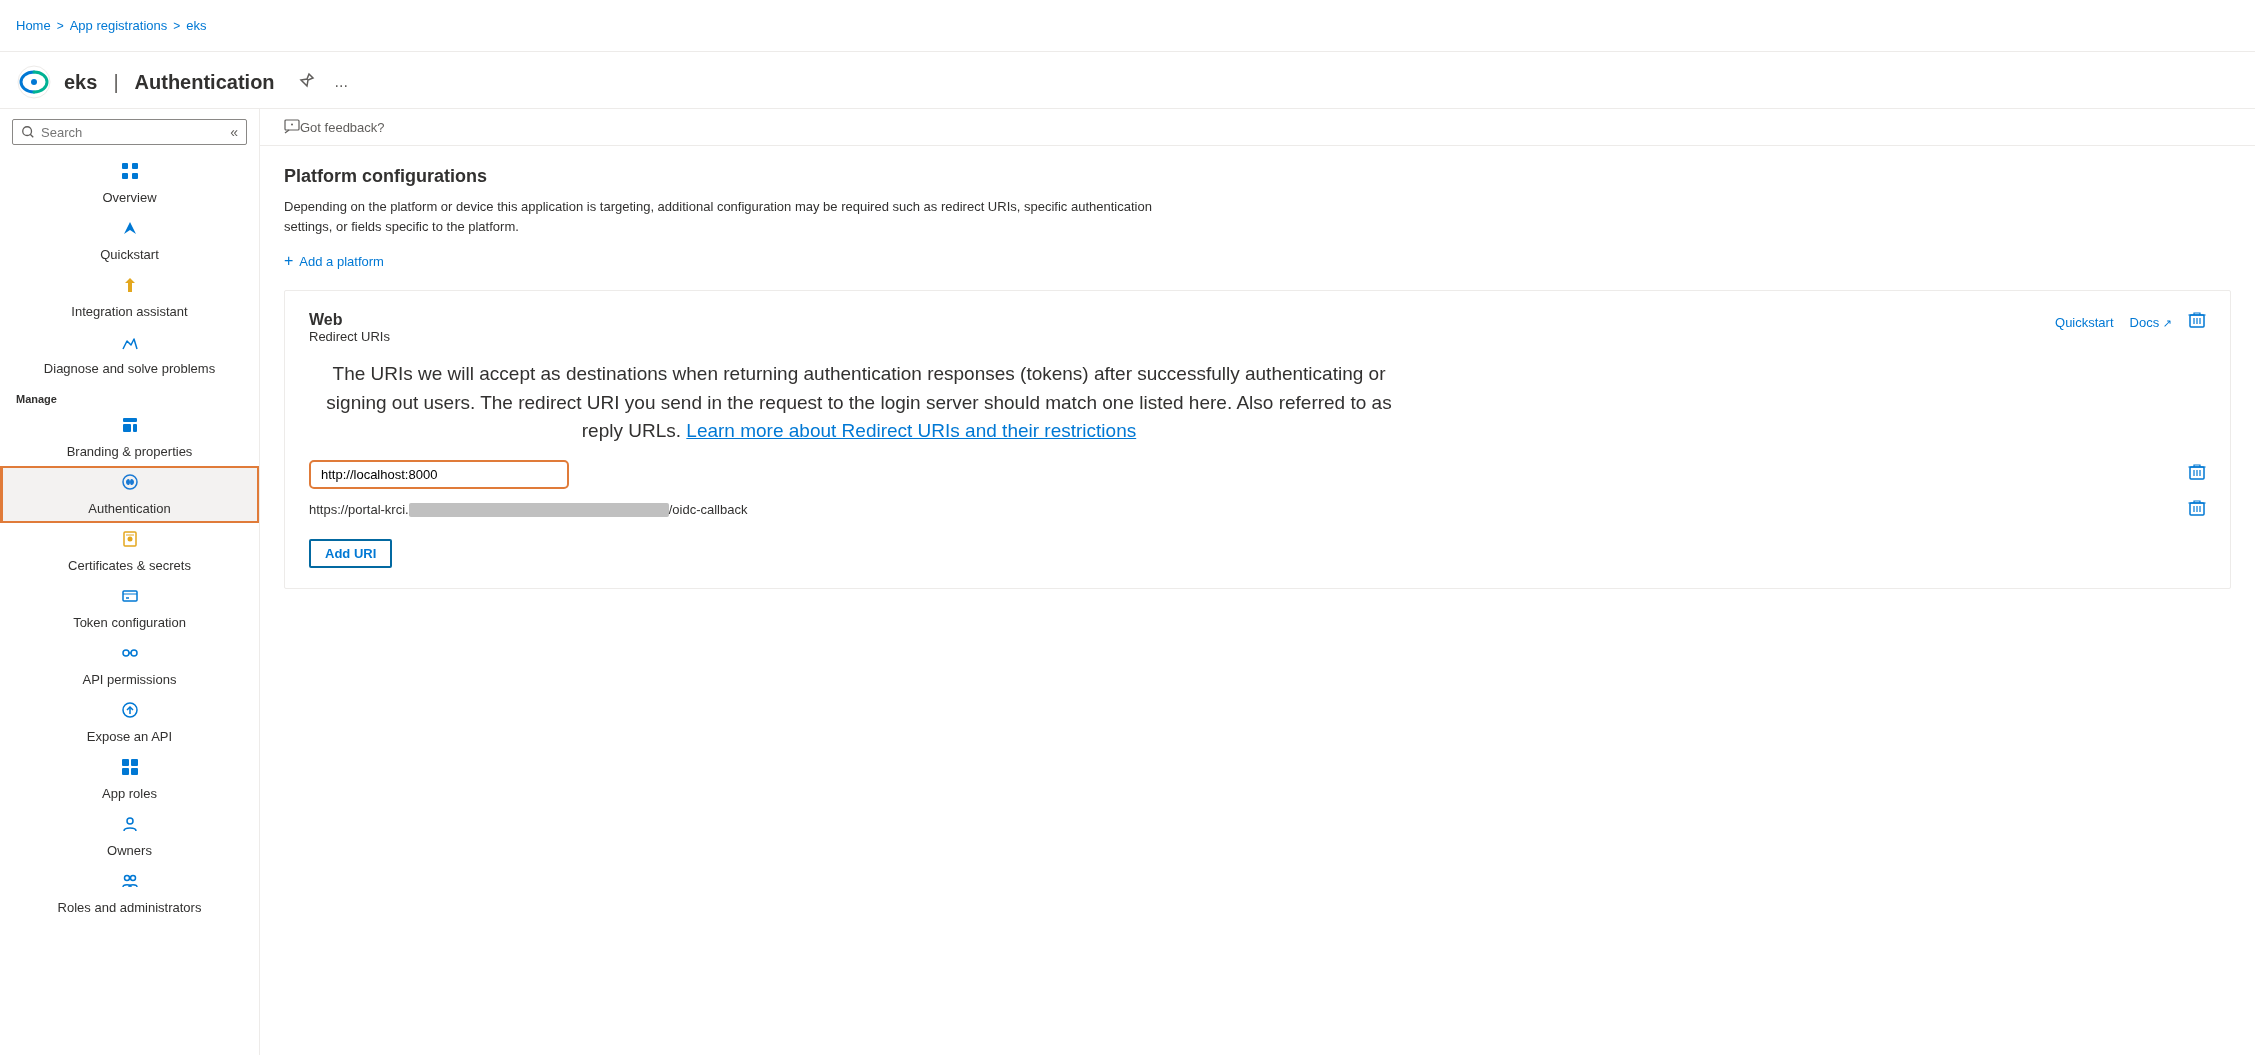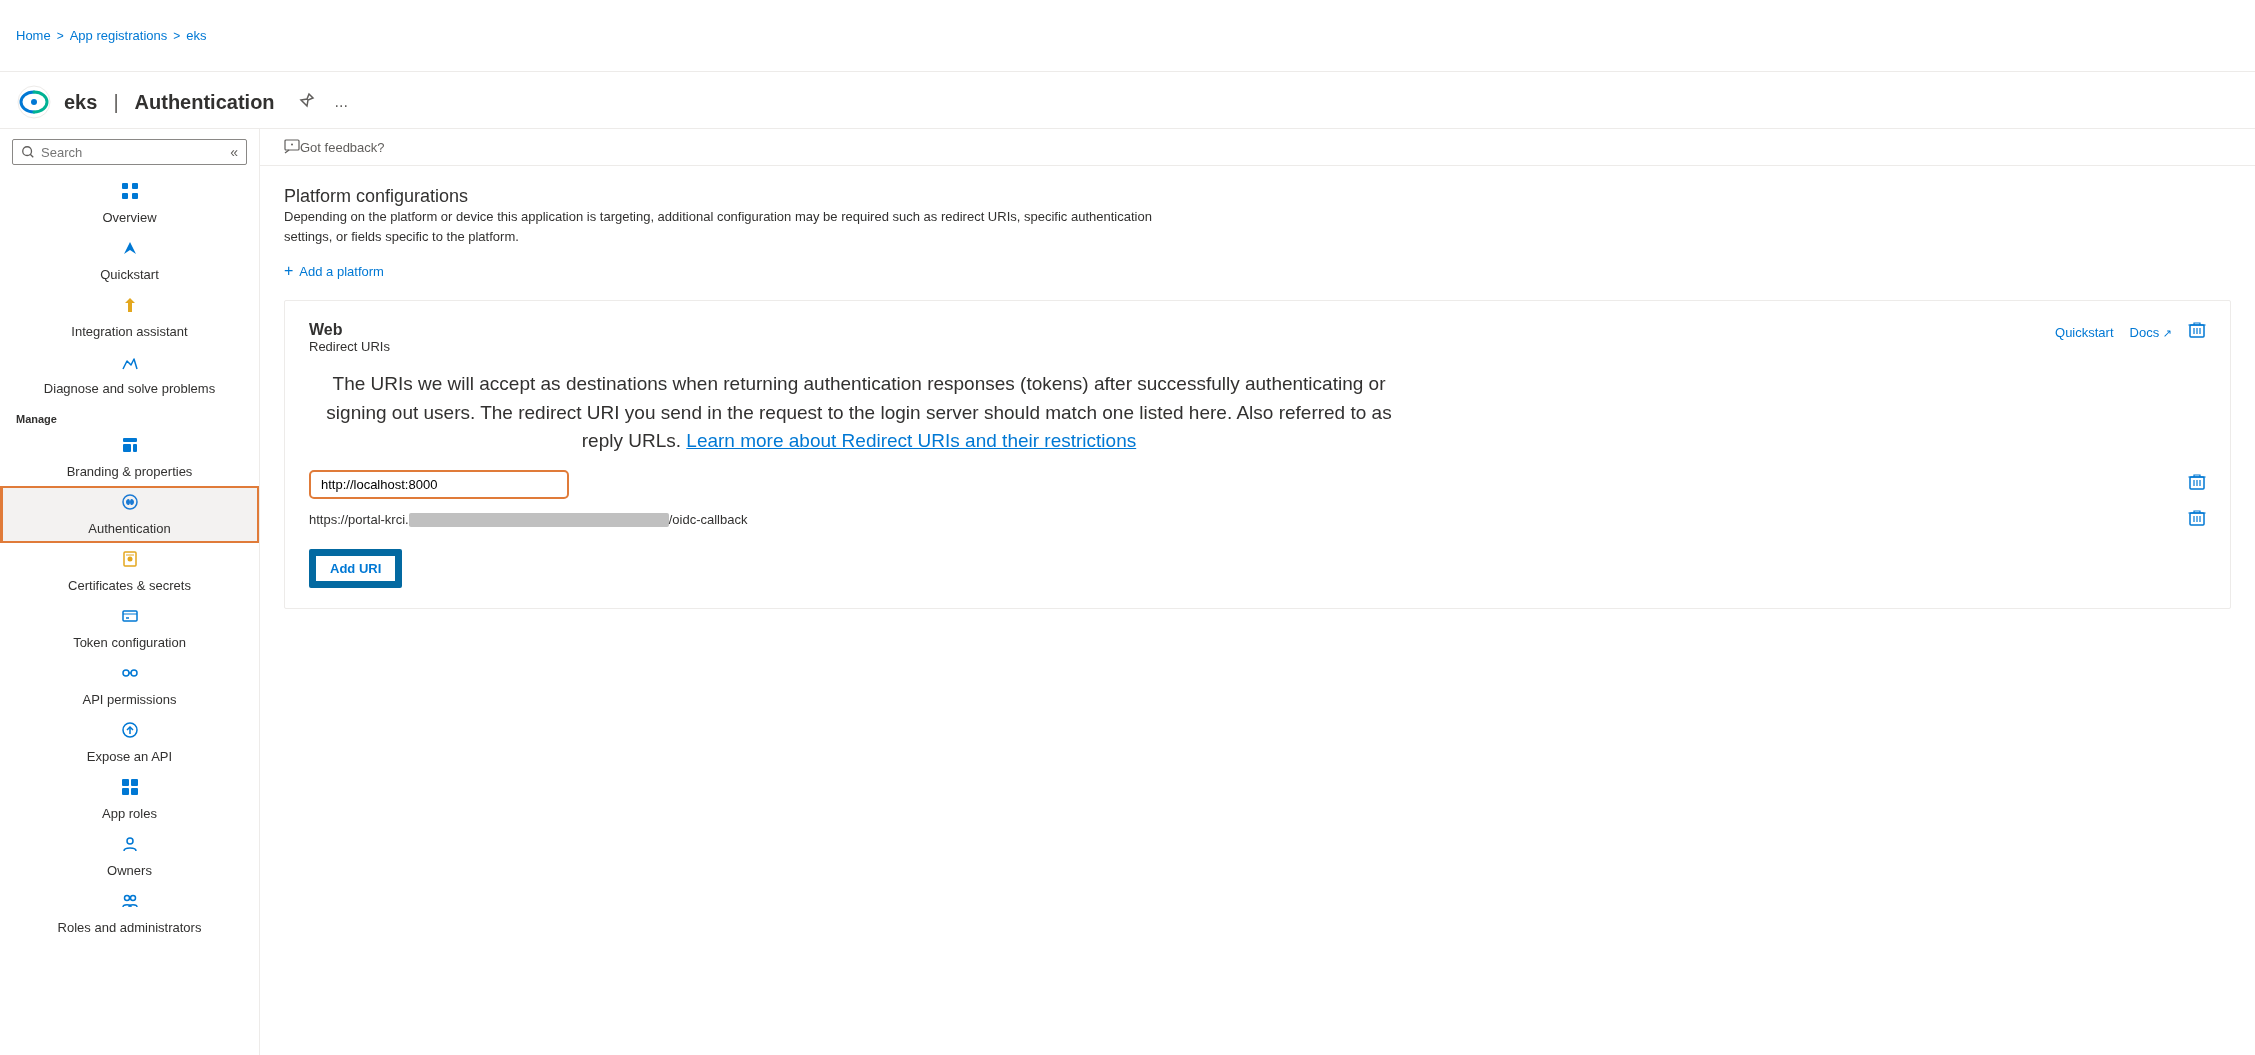--- a/index.html
+++ b/index.html
@@ -1,19 +1,19 @@
 <!DOCTYPE html>
 <html><head>
   <meta charset="utf-8">
   <style>
     * { box-sizing: border-box; margin: 0; padding: 0; }
     body { font-family: 'Segoe UI', Arial, sans-serif; font-size: 14px; color: #323130; background: #fff; display: flex; flex-direction: column; height: 100vh; overflow: hidden; }
 
     
-    .breadcrumb { display: flex; align-items: center; gap: 6px; padding: 28px 16px; font-size: 13px; color: #0078d4; border-bottom: 1px solid #edebe9; }
+    .breadcrumb { display: flex; align-items: center; gap: 6px; padding: 18px 16px; font-size: 13px; color: #0078d4; border-bottom: 1px solid #edebe9; }
     .breadcrumb span { color: #0078d4; cursor: pointer; }
     .breadcrumb-sep { color: #605e5c; font-size: 12px; }
     .breadcrumb-current { color: #0078d4; }
 
     
     .page-header { display: flex; align-items: center; gap: 12px; padding: 12px 16px 8px 16px; border-bottom: 1px solid #edebe9; }
     .app-logo { width: 36px; height: 36px; }
     .page-title-text { font-size: 20px; font-weight: 600; color: #323130; }
     .header-divider { color: #605e5c; font-size: 20px; margin: 0 4px; }
     .header-icons { display: flex; gap: 12px; align-items: center; margin-left: 8px; }
@@ -33,42 +33,42 @@
     .sidebar-item { display: flex; align-items: center; gap: 10px; padding: 7px 16px; cursor: pointer; font-size: 13px; color: #323130; flex-direction: column; }
     .sidebar-item.active { background: #f3f2f1; border-left: 3px solid #e07b39; padding-left: 13px; }
     .sidebar-item.active-highlight { outline: 2px solid #e07b39; outline-offset: -2px; }
     .sidebar-icon { width: 18px; height: 18px; display: inline-flex; align-items: center; justify-content: center; flex-shrink: 0; }
 
     
     .main-content { flex: 1; overflow-y: auto; padding: 0; }
     .feedback-bar { display: flex; align-items: center; padding: 10px 24px; border-bottom: 1px solid #edebe9; color: #605e5c; font-size: 13px; }
 
     .content-area { padding: 20px 24px; }
-    .section-title { font-size: 18px; font-weight: 400; color: #323130; }
+    .section-title { font-size: 18px; font-weight: 700; color: #323130; margin-bottom: 10px; }
     .section-desc { font-size: 13px; color: #323130; line-height: 1.5; margin-bottom: 16px; max-width: 900px; }
     .add-platform-btn { display: flex; align-items: center; gap: 6px; color: #0078d4; background: none; border: none; cursor: pointer; font-size: 13px; margin-bottom: 20px; }
 
     
     .web-card { border: 1px solid #edebe9; border-radius: 2px; padding: 20px 24px; background: #fff; }
     .web-card-header { display: flex; align-items: flex-start; justify-content: space-between; margin-bottom: 4px; gap: 15px; }
     .web-card-title { font-size: 16px; font-weight: 600; }
     .web-card-subtitle { font-size: 13px; color: #323130; margin-bottom: 12px; }
     .web-card-actions { display: flex; align-items: center; gap: 16px; }
     .web-card-action-link { color: #0078d4; font-size: 13px; cursor: pointer; background: none; border: none; }
     .delete-icon-btn { background: none; border: none; cursor: pointer; color: #323130; font-size: 16px; }
 
     .redirect-desc { font-size: 19px; color: #323130; line-height: 1.5; margin-bottom: 14px; max-width: 1100px; text-align: center; }
     .redirect-desc a { color: #0078d4; }
 
     .uri-row { display: flex; align-items: center; justify-content: space-between; margin-bottom: 10px; }
     .uri-input { border: 2px solid #e07b39; border-radius: 5px; padding: 5px 10px; font-size: 13px; width: 260px; outline: none; }
     .uri-text { font-size: 13px; color: #323130; flex: 1; }
     .uri-delete { background: none; border: none; cursor: pointer; color: #323130; font-size: 16px; }
 
-    .add-uri-btn { display: inline-flex; align-items: center; border: 7px solid #0369a1; border-radius: 2px; padding: 5px 14px; background: #fff; color: #0078d4; font-size: 13px; cursor: pointer; font-weight: 600; margin-top: 8px; }
+    .add-uri-btn { display: inline-flex; align-items: center; border: 2px solid #0369a1; border-radius: 2px; padding: 5px 14px; background: #fff; color: #0078d4; font-size: 13px; cursor: pointer; font-weight: 600; margin-top: 8px; }
 
     
     .icon-overview { color: #0078d4; }
     .icon-integration { color: #e3a71e; }
     .icon-diagnose { color: #0078d4; }
     .icon-auth { color: #1a7ad4; }
 
     .blurred-text { display: inline-block; background: #c0c0c0; border-radius: 2px; color: transparent; user-select: none; }
   </style>
 </head>

